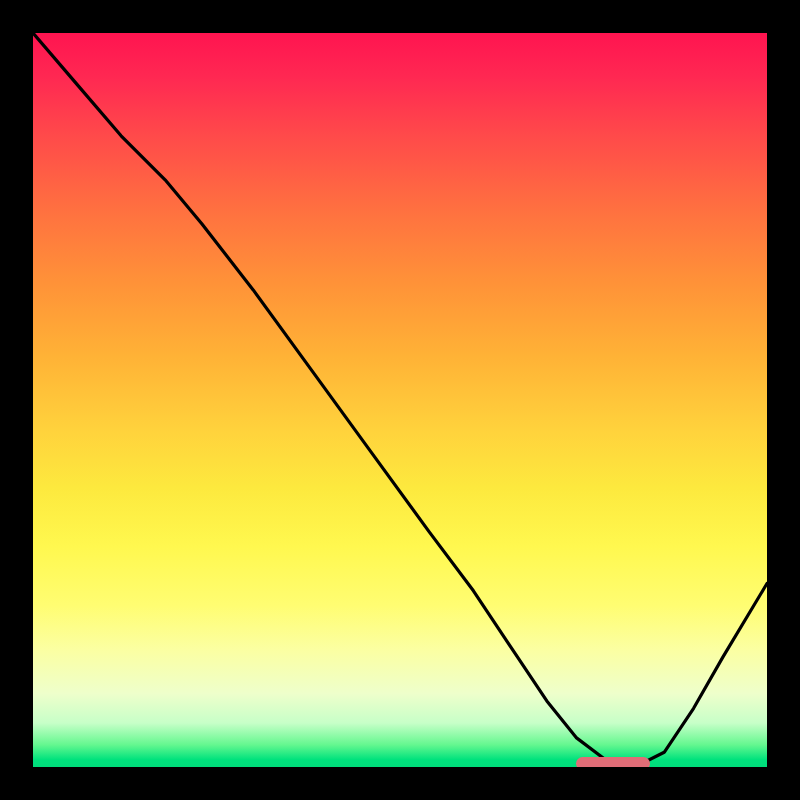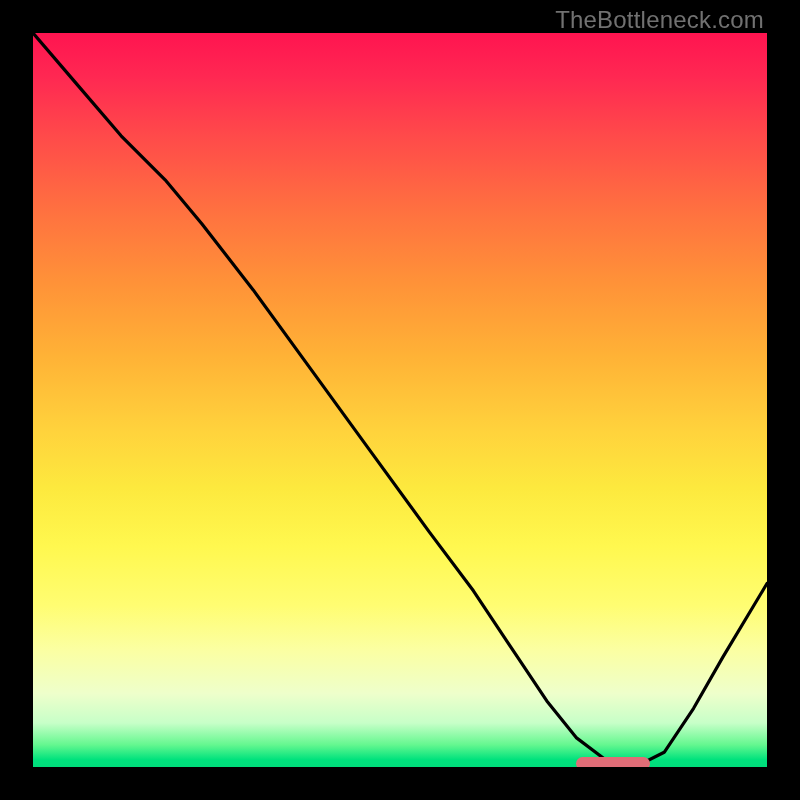--- a/index.html
+++ b/index.html
@@ -74,14 +74,13 @@
 <body>
 
 <div class="frame">
   <div class="plot-area">
     <div class="gradient-bg"></div>
     <svg class="curve-svg" viewBox="0 0 734 734" preserveAspectRatio="none">
       <path d="M0.0 0.0 L44.0 51.4 L88.1 102.8 L132.1 146.8 L168.8 190.8 L220.2 256.9 L278.9 337.6 L337.6 418.4 L396.4 499.1 L440.4 557.8 L484.4 623.9 L513.8 667.9 L543.2 704.6 L572.5 726.7 L601.9 734.0 L631.2 719.3 L660.6 675.3 L690.0 623.9 L734.0 550.5" fill="none" stroke="#000" stroke-width="3.2" stroke-linejoin="round" stroke-linecap="round"></path>
     </svg>
     <div class="marker" style="left: 543.16px; width: 73.4px; top: 724px; background: rgb(224, 109, 119);"></div>
   </div>
-  <div class="watermark">TheBottleneck.com</div>
 </div>
 
 </body></html>

